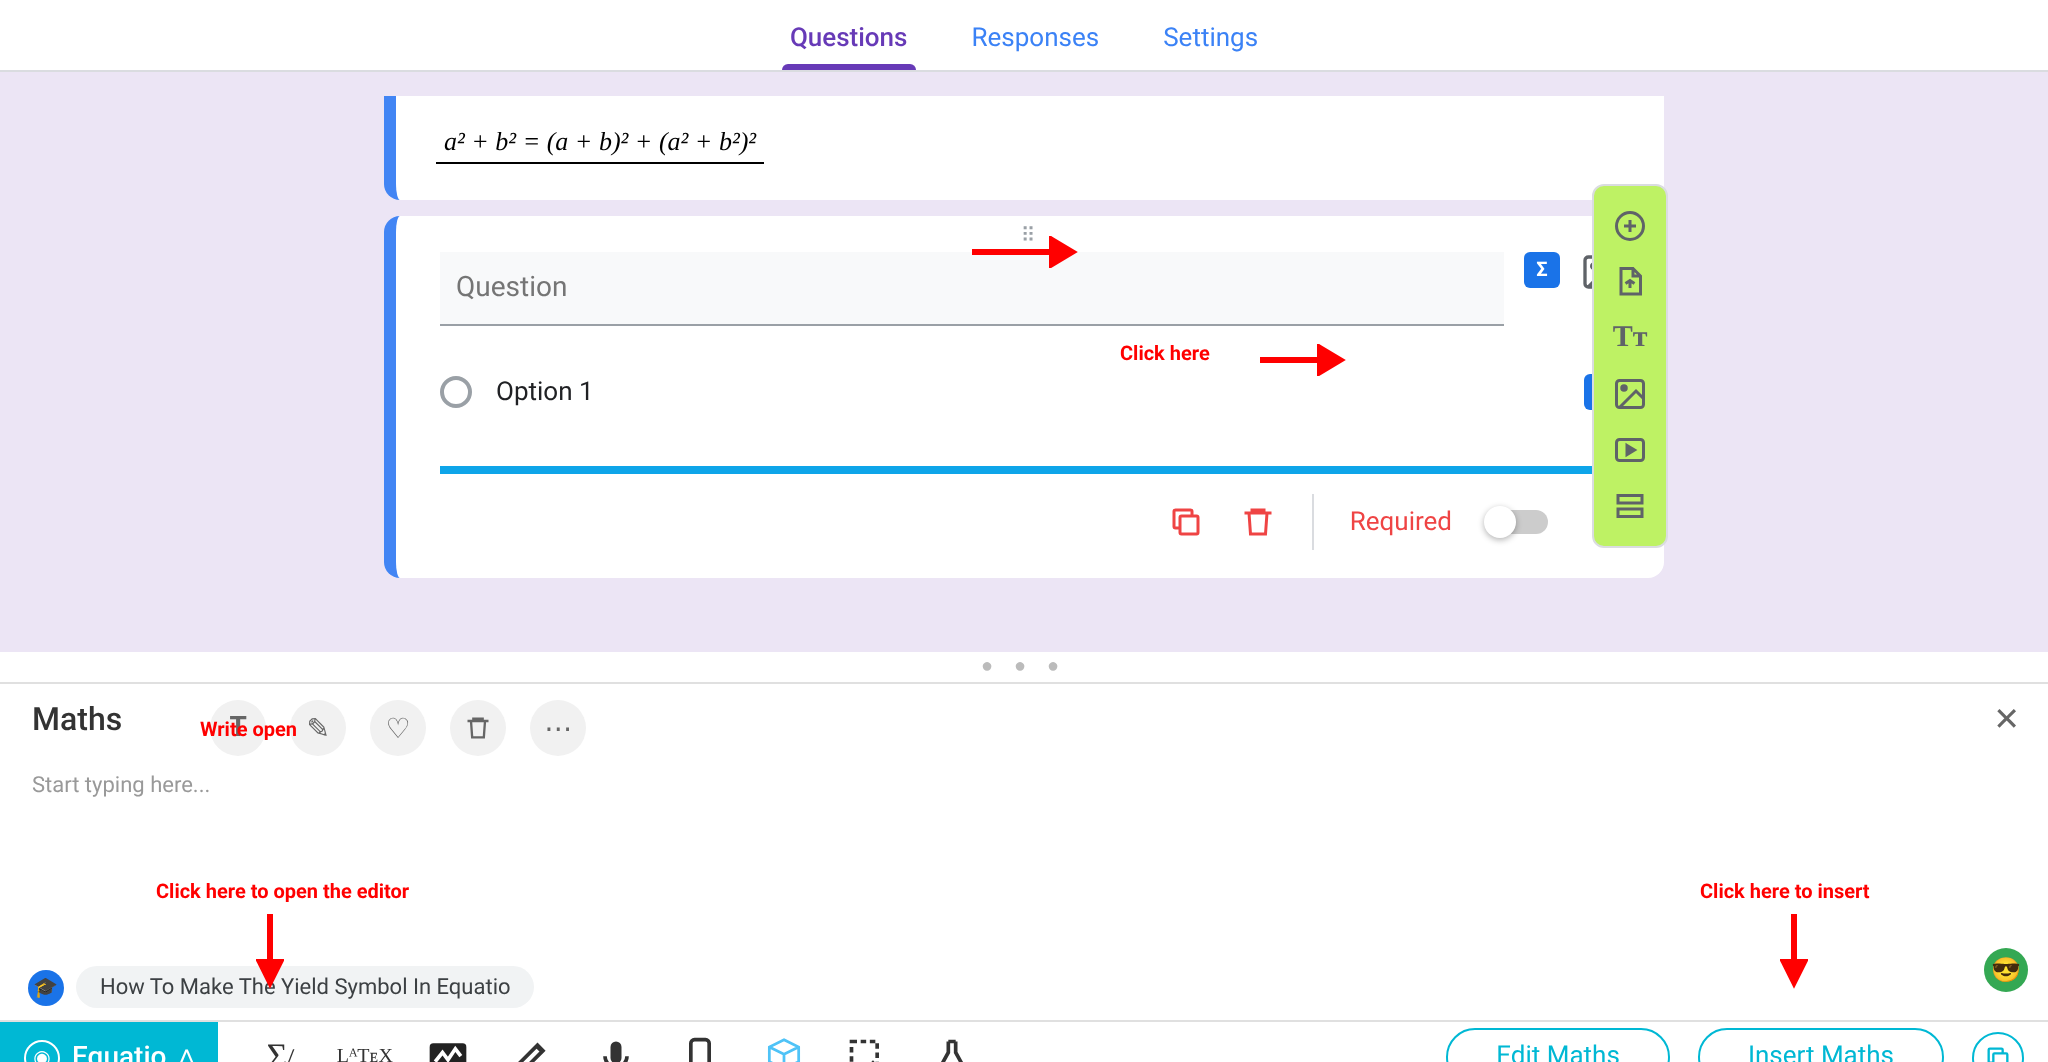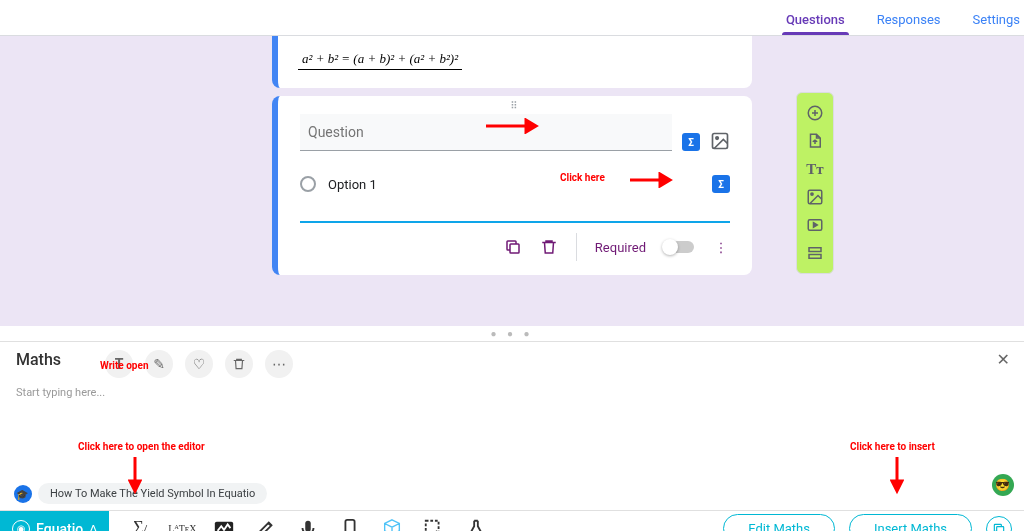--- a/index.html
+++ b/index.html
@@ -1,40 +1,40 @@
 <!DOCTYPE html>
 <html><head>
 <meta charset="utf-8">
 <style>
 *{box-sizing:border-box;margin:0;padding:0;font-family:Roboto,Arial,sans-serif}
 body{background:#fff;overflow:hidden;width:1024px;height:531px;position:relative}
-.tabs{display:flex;justify-content:flex-end;gap:24px;padding:6px 0 0;border-bottom:1px solid #dadce0;background:#fff}
+.tabs{display:flex;justify-content:center;gap:24px;padding:6px 0 0;border-bottom:1px solid #dadce0;background:#fff}
 .tab{font-size:13px;color:#3b82f6;padding:6px 4px 8px;cursor:pointer;position:relative}
 .tab.active{color:#673ab7;font-weight:500}
 .tab.active::after{content:'';position:absolute;left:0;right:0;bottom:0;height:3px;background:#673ab7;border-radius:3px 3px 0 0}
 .form-bg{background:#ece5f5;padding-top:0;height:290px;overflow:hidden}
-.card{background:#fff;border-radius:8px;width:480px;margin:0 auto;position:relative}
+.card{background:#fff;border-radius:8px;width:640px;margin:12px auto;position:relative}
 .card1{border-left:6px solid #4285f4;padding:12px 20px 18px;margin-bottom:8px;border-top-left-radius:0;border-top-right-radius:0}
 .math-display{font-family:'Times New Roman',serif;font-style:italic;font-size:13px;border-bottom:1px solid #000;display:inline-block;padding:2px 4px}
 .card2{border-left:6px solid #4285f4;padding:18px 22px 14px;position:relative;margin-top:8px}
 .drag-dots{position:absolute;top:4px;left:50%;transform:translateX(-50%);color:#9aa0a6;font-size:10px;letter-spacing:2px}
-.qrow{display:flex;align-items:flex-end;gap:10px}
+.qrow{display:flex;align-items:flex-start;gap:10px}
 .qin{flex:1;border:none;border-bottom:1px solid #9aa0a6;background:#f8f9fa;padding:10px 8px;font-size:14px;color:#5f6368;outline:none}
 .eq-chip{width:18px;height:18px;background:#1a73e8;color:#fff;border-radius:3px;display:flex;align-items:center;justify-content:center;font-size:10px;font-weight:bold;cursor:pointer}
 .img-ic{width:20px;height:20px;color:#5f6368;cursor:pointer;display:flex;align-items:center;justify-content:center}
 .qtype{border:1px solid #dadce0;border-radius:4px;padding:10px 12px;display:flex;align-items:center;gap:10px;font-size:13px;color:#3c4043;cursor:pointer;min-width:140px}
 .radio-ic{width:16px;height:16px;border:2px solid #5f6368;border-radius:50%;display:flex;align-items:center;justify-content:center}
 .radio-ic::after{content:'';width:8px;height:8px;background:#5f6368;border-radius:50%}
 .dd{margin-left:auto;color:#5f6368}
 .opt-row{display:flex;align-items:center;gap:12px;margin-top:24px;font-size:13px;color:#202124}
 .opt-c{width:16px;height:16px;border:2px solid #9aa0a6;border-radius:50%}
 .opt-row2{display:flex;align-items:center;gap:12px;margin-top:16px;font-size:13px}
 .addopt{color:#70757a}
 .addother{color:#1a73e8;cursor:pointer}
-.cfoot{display:flex;align-items:center;justify-content:flex-end;gap:18px;margin-top:28px;padding-top:10px;border-top:2px solid #0ea5e9;color:#701a75;font-size:13px}
+.cfoot{display:flex;align-items:center;justify-content:flex-end;gap:18px;margin-top:28px;padding-top:10px;border-top:4px solid #0ea5e9;color:#ef4444;font-size:13px}
 .ficon{cursor:pointer;width:18px;height:18px;display:flex;align-items:center;justify-content:center}
 .divv{width:1px;height:28px;background:#dadce0}
 .toggle{width:30px;height:12px;background:#ccc;border-radius:8px;position:relative;cursor:pointer}
 .toggle::after{content:'';position:absolute;width:16px;height:16px;background:#fff;border-radius:50%;left:-2px;top:-2px;box-shadow:0 1px 3px rgba(0,0,0,.3)}
 .side{position:absolute;right:190px;top:92px;background:#bef264;border-radius:6px;border:1px solid #dadce0;display:flex;flex-direction:column;gap:4px;padding:8px 6px;z-index:5}
 .sicon{width:24px;height:24px;color:#5f6368;cursor:pointer;display:flex;align-items:center;justify-content:center;font-size:15px}
 .ann{position:absolute;color:#ff0000;font-size:10px;font-weight:700;z-index:20;pointer-events:none}
 .arr-r{position:absolute;z-index:20;pointer-events:none}
 .arr-r svg{display:block}
 .pdots{text-align:center;color:#bbb;font-size:10px;letter-spacing:4px;padding:2px}

